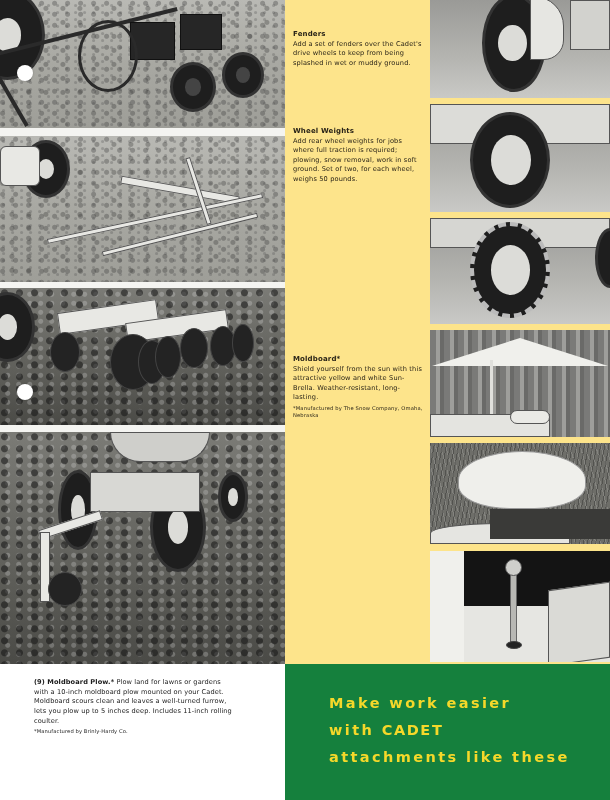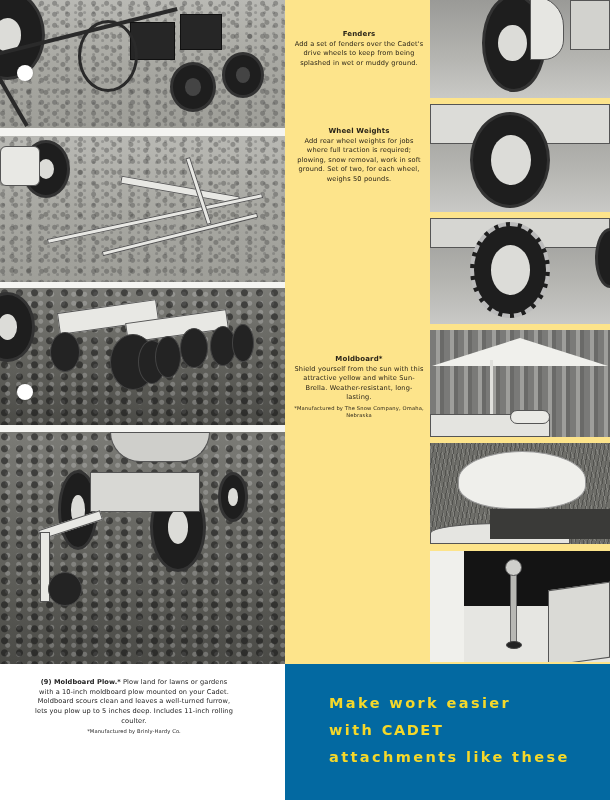--- a/index.html
+++ b/index.html
@@ -36,21 +36,21 @@
   
   .tire { position: absolute; border-radius: 50%; background: #1e1e1e; border: 3px solid #333; }
   .tire .hub { position: absolute; left: 30%; top: 30%; width: 40%; height: 40%; border-radius: 50%; background: #dcdcd8; }
   .bar { position: absolute; background: #e8e8e4; border: 1px solid #555; }
   .dark-bar { position: absolute; background: #2a2a2a; }
   .disc { position: absolute; border-radius: 50%; background: #232323; border: 1px solid #444; }
   .box { position: absolute; background: #262626; border: 1px solid #111; }
 
   
   .mid-col { position: absolute; left: 285px; top: 0; width: 325px; height: 664px; background: #fde48b; }
-  .feature { position: absolute; left: 8px; width: 132px; text-align: center; color: #2a2418; font-size: 6.6px; line-height: 9.6px; letter-spacing: 0.15px; }
+  .feature { position: absolute; left: 8px; width: 132px; text-align: left; color: #2a2418; font-size: 6.6px; line-height: 9.6px; letter-spacing: 0.15px; }
   .feature .f-title { font-weight: bold; font-size: 7px; display: block; }
   .feature .f-body { display: block; }
   .feature .f-note { display: block; font-size: 5.2px; line-height: 7px; margin-top: 2px; }
 
   
   .right-photo { position: absolute; left: 430px; width: 180px; overflow: hidden; }
   .rp1 { top: 0; height: 98px; }
   .rp2 { top: 104px; height: 108px; }
   .rp3 { top: 218px; height: 106px; }
   .rp4 { top: 330px; height: 107px; }
@@ -58,26 +58,26 @@
   .rp6 { top: 551px; height: 111px; }
 
   .floor { background: linear-gradient(180deg, #9a9a97 0%, #b5b5b1 60%, #c9c9c6 100%); }
   .corrugated { background: repeating-linear-gradient(90deg, #7a7a78 0 6px, #9e9e9b 6px 10px, #6a6a68 10px 14px); }
   .grass { background:
       repeating-linear-gradient(100deg, rgba(0,0,0,.25) 0 1px, transparent 1px 4px),
       repeating-linear-gradient(75deg, rgba(255,255,255,.15) 0 1px, transparent 1px 5px),
       #6e6e69; }
 
   
-  .bottom-left { position: absolute; left: 0; top: 664px; width: 285px; height: 108px; background: #ffffff; text-align: center; }
+  .bottom-left { position: absolute; left: 0; top: 664px; width: 285px; height: 108px; background: #ffffff; }
   .caption { position: absolute; left: 34px; top: 14px; width: 200px; font-size: 6.6px; line-height: 9.7px; color: #1c1c1c; letter-spacing: 0.1px; }
   .caption .c-title { font-weight: bold; }
   .caption .c-note { display: block; font-size: 5.2px; line-height: 8px; }
 
-  .bottom-right { position: absolute; left: 285px; top: 664px; width: 325px; height: 136px; background: #0369a1; }
+  .bottom-right { position: absolute; left: 285px; top: 664px; width: 325px; height: 136px; background: #15803d; }
   .headline { position: absolute; left: 44px; top: 26px; color: #f5d82a; font-weight: bold; font-size: 14.5px; letter-spacing: 2.4px; line-height: 27px; }
   .headline .brand { font-weight: 700; letter-spacing: 1.6px; }
 </style>
 </head>
 <body>
 
 <div class="page">
 
   <div class="left-col">
 

